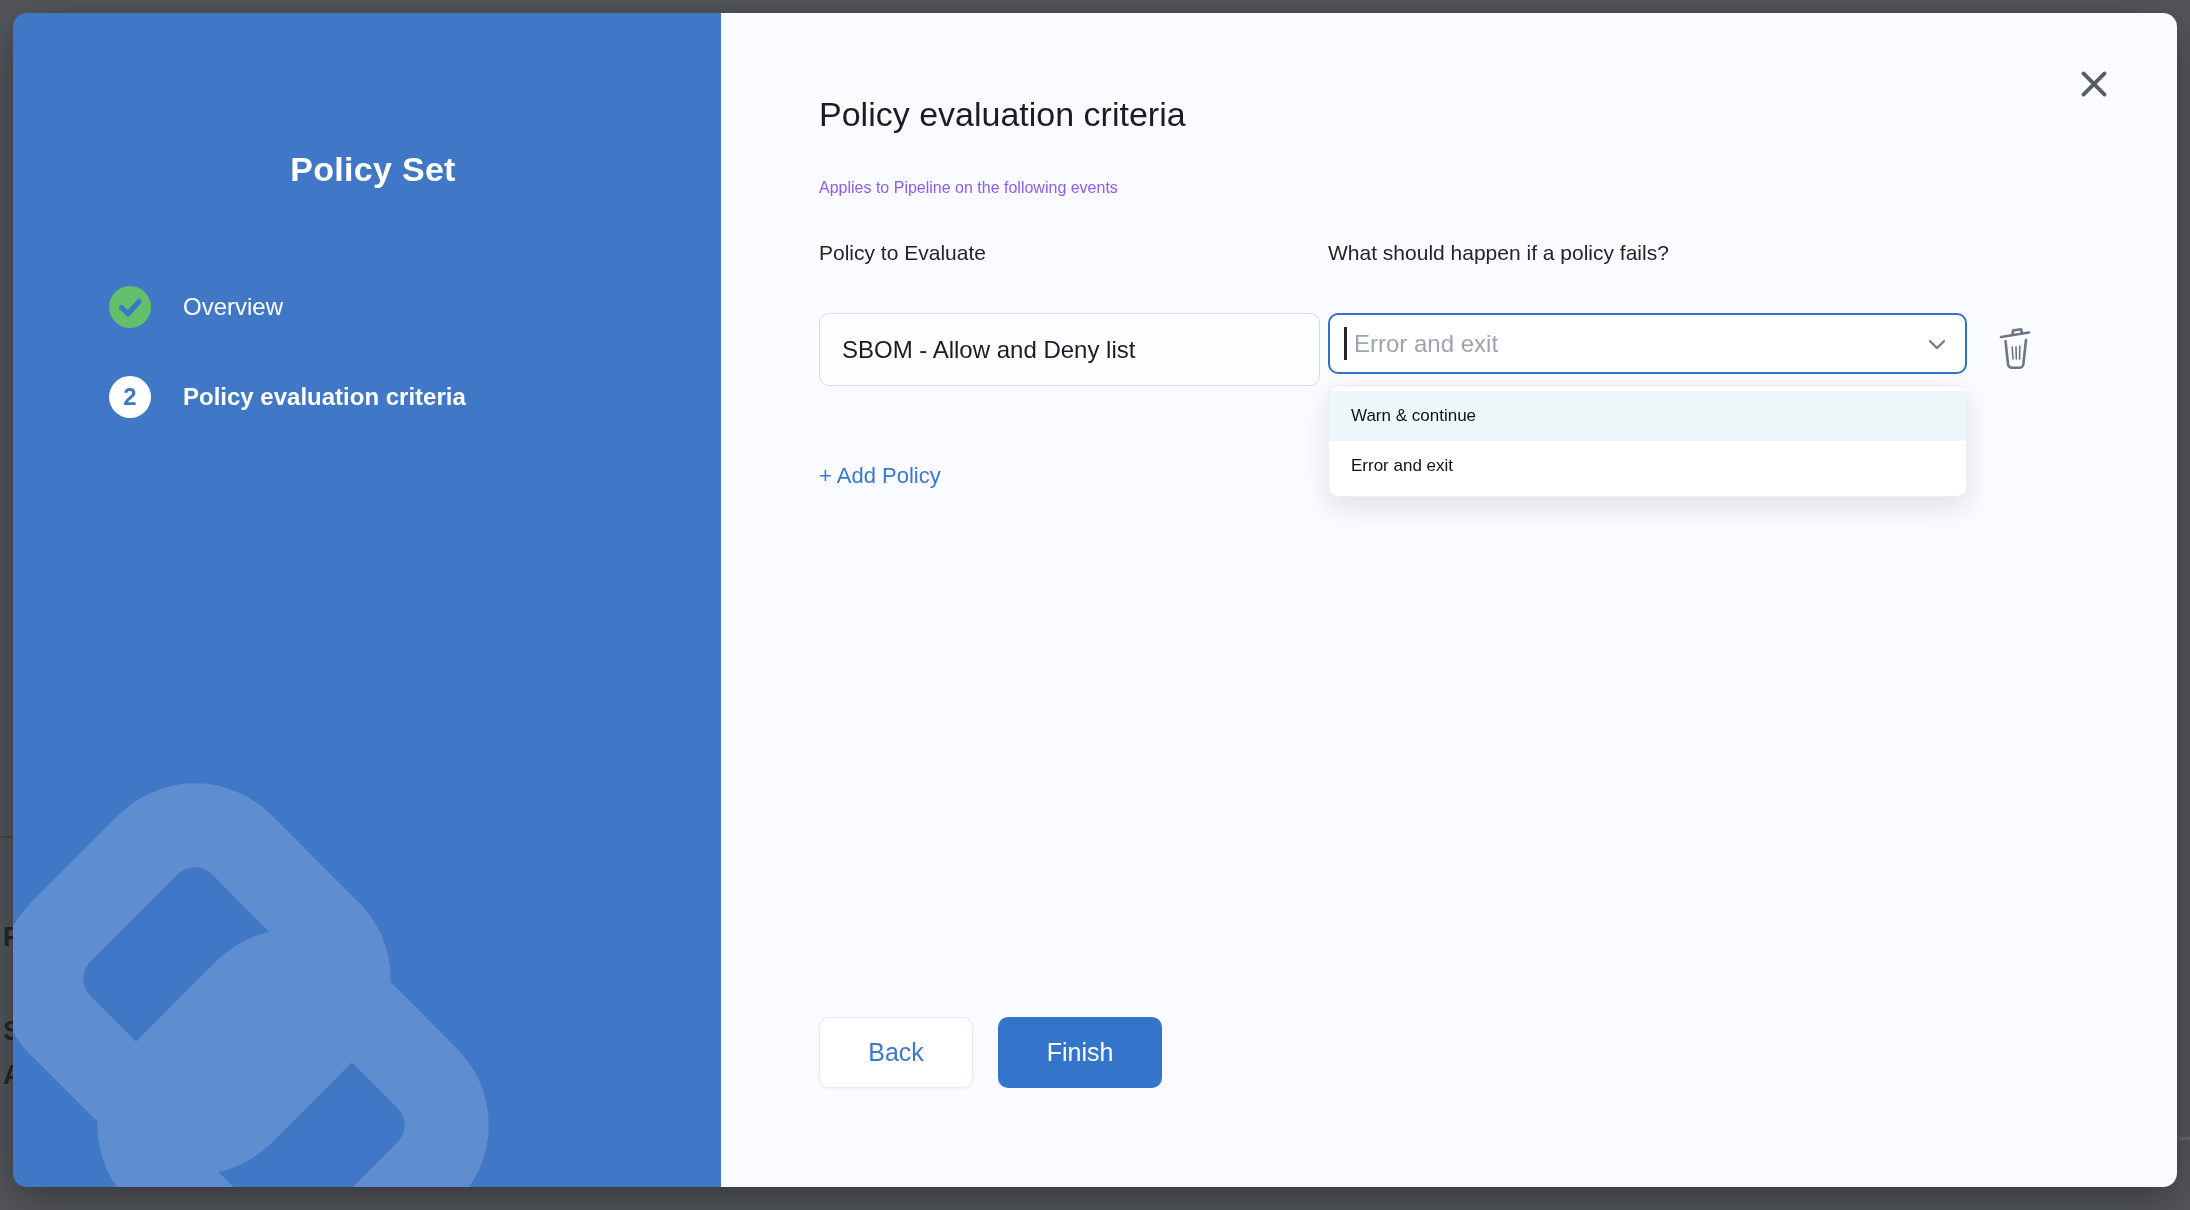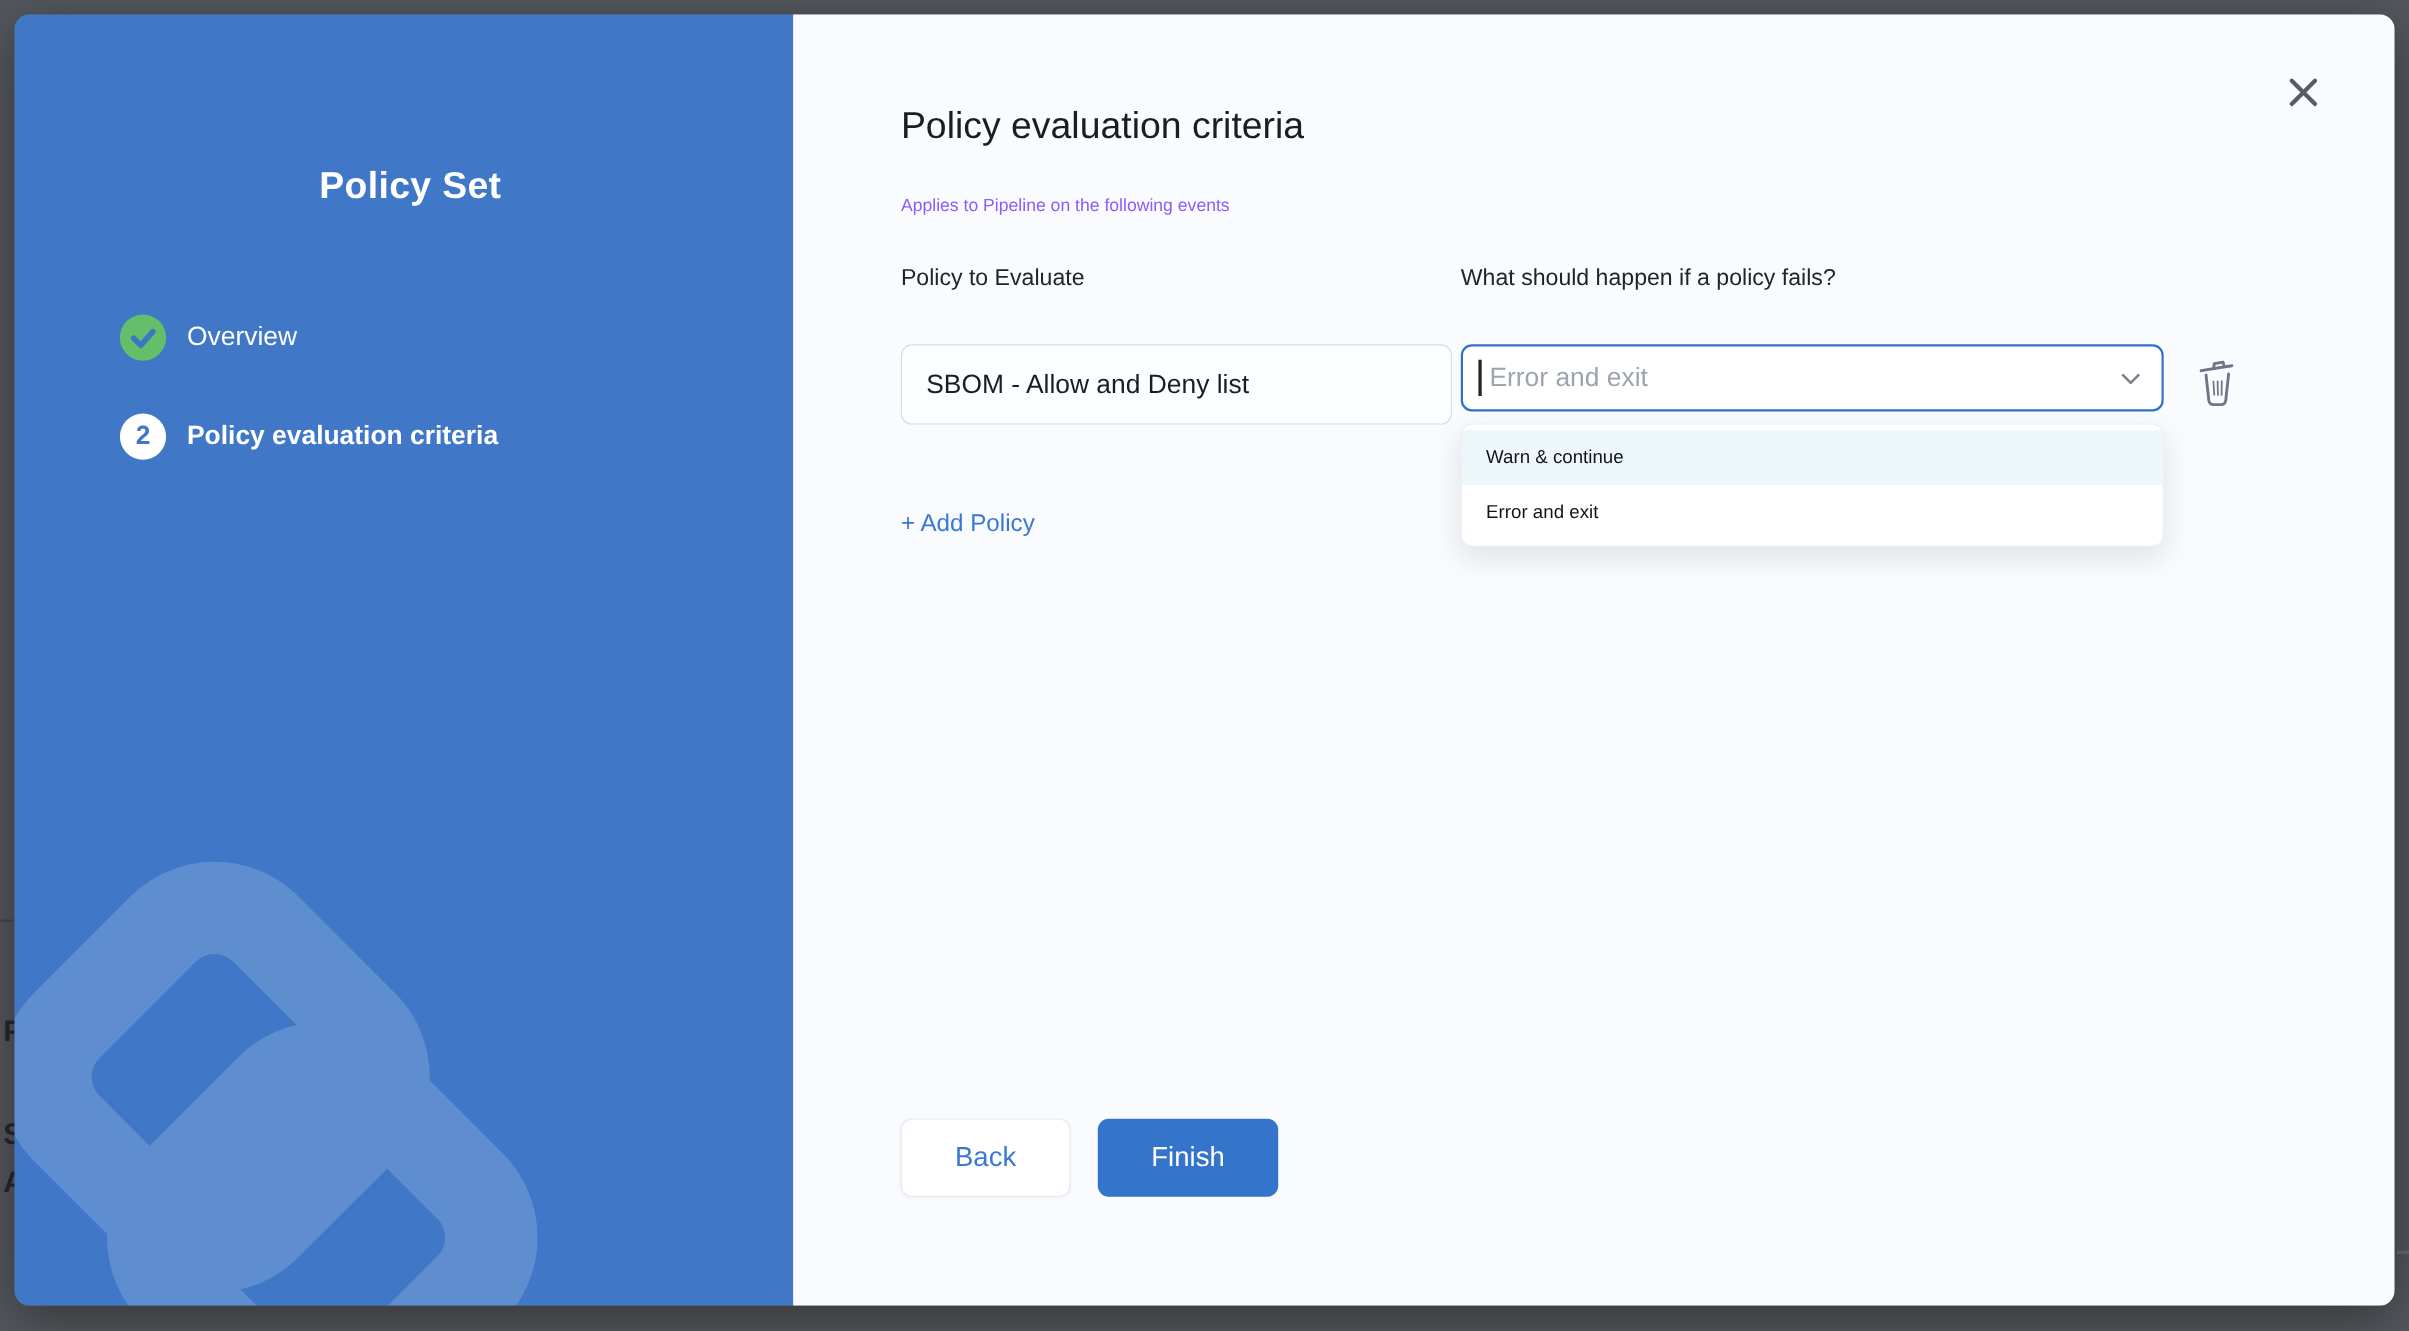--- a/index.html
+++ b/index.html
@@ -55,21 +55,21 @@
   .sidebar-title{
     position:relative;
     margin-top:137px;
     text-align:center;
     color:#fff;font-size:34px;font-weight:700;letter-spacing:.3px;
   }
   .steps{
     position:absolute;left:96px;top:273px;
     display:flex;flex-direction:column;gap:48px;
   }
-  .step{display:flex;align-items:center;gap:19px;color:#fff;font-size:24px;}
+  .step{display:flex;align-items:center;gap:32px;color:#fff;font-size:24px;}
   .step-badge{
     width:42px;height:42px;border-radius:50%;
     display:flex;align-items:center;justify-content:center;
     flex-shrink:0;
   }
   .step-badge.done{background:var(--success-green);}
   .step-badge.current{background:#ffffff;color:var(--sidebar-blue);font-size:24px;font-weight:700;}
   .step-label{line-height:1.2;}
   .step.current .step-label{font-weight:700;}
 

